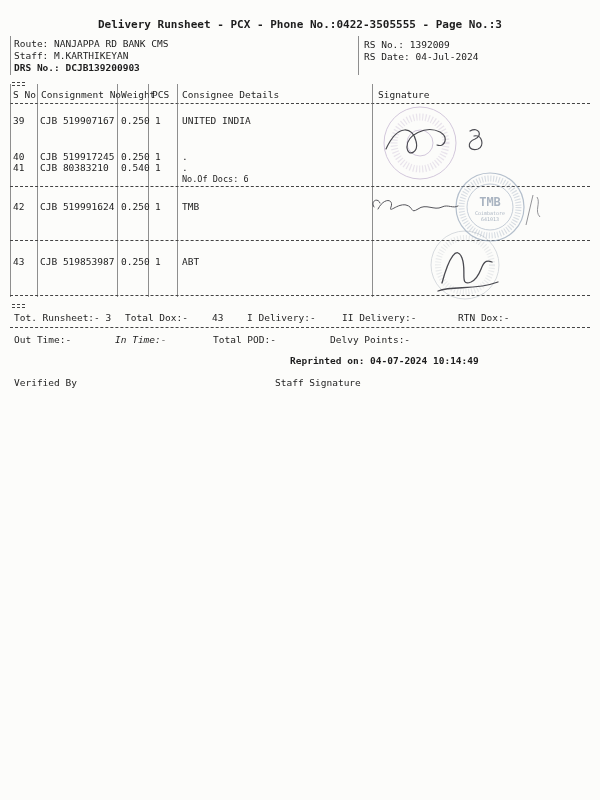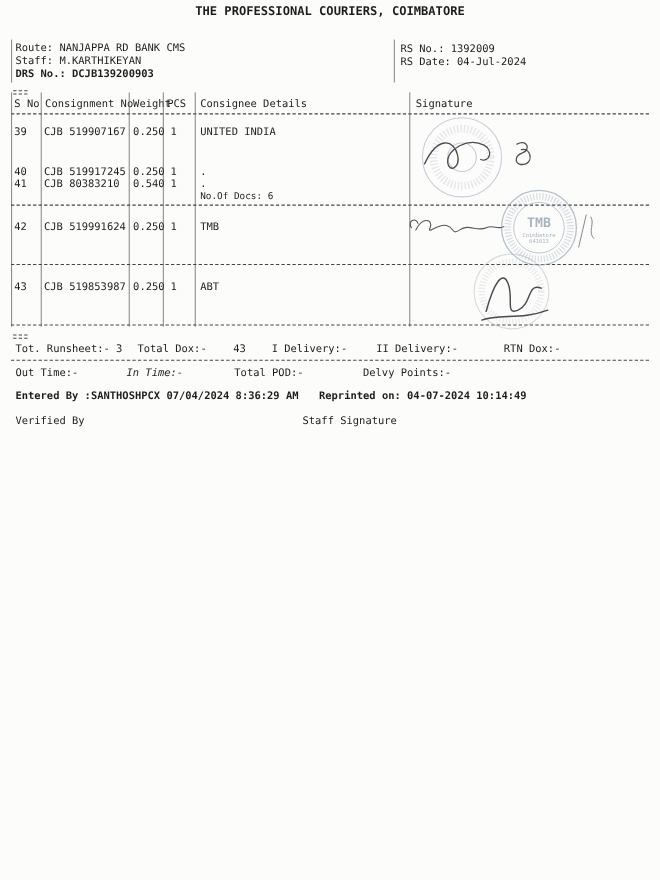--- a/index.html
+++ b/index.html
@@ -22,21 +22,21 @@
   .c { position:absolute; top:0; white-space:pre; }
   .c-sno { left:13px; }  .c-cons { left:40px; }  .c-wt { left:121px; }
   .c-pcs { left:155px; } .c-cne { left:182px; }  .c-sig { left:378px; }
   svg { position:absolute; pointer-events:none; }
 </style>
 </head>
 <body>
 
 <div class="page">
 
-  <div class="abs t11 bold center" style="top:5px;">THE PROFESSIONAL COURIERS, COIMBATORE</div>
+  <div class="abs t11 bold center" style="top:19px;">Delivery Runsheet - PCX - Phone No.:0422-3505555 - Page No.:3</div>
 
   <div class="vline" style="left:10px;top:36px;height:39px;"></div>
   <div class="vline" style="left:358px;top:36px;height:39px;"></div>
   <div class="abs t95" style="left:14px;top:38px;">Route: NANJAPPA RD BANK CMS</div>
   <div class="abs t95" style="left:14px;top:50px;">Staff: M.KARTHIKEYAN</div>
   <div class="abs t95 bold" style="left:14px;top:62px;">DRS No.: DCJB139200903</div>
   <div class="abs t95" style="left:364px;top:39px;">RS No.: 1392009</div>
   <div class="abs t95" style="left:364px;top:51px;">RS Date: 04-Jul-2024</div>
 
   <div class="hline" style="left:12px;top:82px;width:13px;"></div>
@@ -115,21 +115,20 @@
   <div class="abs t95" style="left:342px;top:312px;">II Delivery:-</div>
   <div class="abs t95" style="left:458px;top:312px;">RTN Dox:-</div>
 
   <div class="hline" style="left:10px;top:327px;width:580px;"></div>
 
   <div class="abs t95" style="left:14px;top:334px;">Out Time:-</div>
   <div class="abs t95" style="left:115px;top:334px;font-style:italic;">In Time:-</div>
   <div class="abs t95" style="left:213px;top:334px;">Total POD:-</div>
   <div class="abs t95" style="left:330px;top:334px;">Delvy Points:-</div>
 
-  <div class="abs t95 bold" style="left:14px;top:355px;">Entered By :SANTHOSHPCX 07/04/2024 8:36:29 AM</div>
   <div class="abs t95 bold" style="left:290px;top:355px;">Reprinted on: 04-07-2024 10:14:49</div>
 
   <div class="abs t95" style="left:14px;top:377px;">Verified By</div>
   <div class="abs t95" style="left:275px;top:377px;">Staff Signature</div>
 
   <svg style="left:350px;top:85px;" width="240" height="230" viewBox="0 0 240 230">
 
     <g stroke="#b09cc2" fill="none" opacity="0.55">
       <circle cx="70" cy="58" r="36" stroke-width="1"></circle>
       <circle cx="70" cy="58" r="13" stroke-width="1"></circle>

